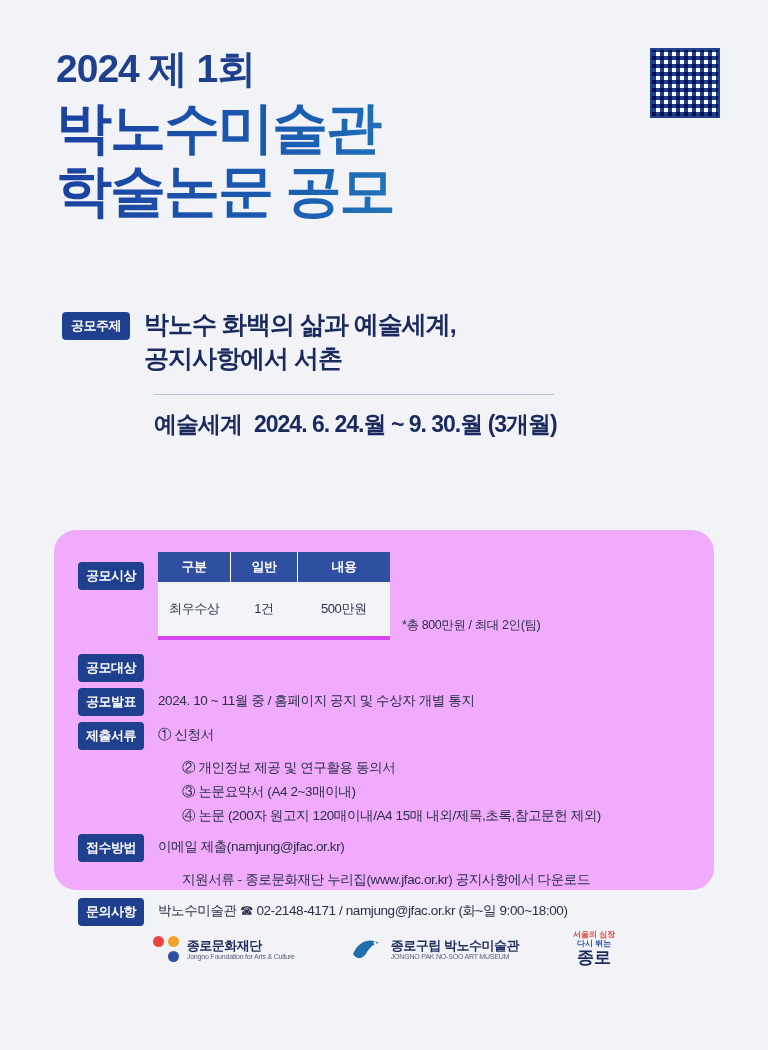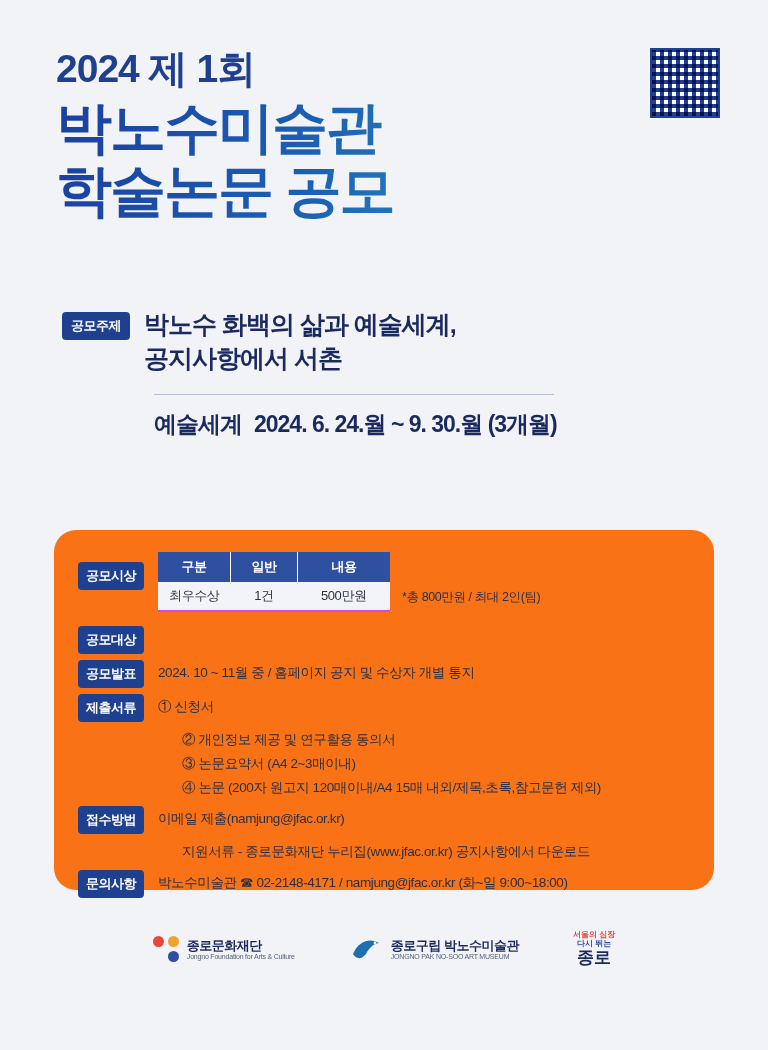--- a/index.html
+++ b/index.html
@@ -110,21 +110,21 @@
   }
   .period-label { margin-right: 12px; }
 
   
   .card {
     position: absolute;
     left: 54px;
     top: 530px;
     width: 660px;
     height: 360px;
-    background: #f97316;
+    background: #f0abfc;
     border-radius: 22px;
   }
   .row {
     display: flex;
     align-items: flex-start;
     padding: 0 0 0 24px;
     margin-bottom: 6px;
   }
   .row .tag {
     width: 66px;
@@ -170,24 +170,24 @@
     background: #2f4fa0;
     color: #fff;
     font-weight: bold;
     padding: 6px 0;
     font-size: 13px;
     letter-spacing: -0.4px;
     border-right: 1px solid #ffffff;
   }
   table.award th:last-child { border-right: none; }
   table.award td {
-    padding: 5px 0;
+    padding: 18px 0;
     text-align: center;
     background: #f3f4f8;
-    border-bottom: 2px solid #d946ef;
+    border-bottom: 4px solid #d946ef;
     letter-spacing: -0.4px;
   }
   .col1 { width: 72px; }
   .col2 { width: 66px; }
   .col3 { width: 92px; }
   .award-note {
     font-size: 12.5px;
     color: #2a2f45;
     letter-spacing: -0.4px;
     align-self: flex-end;

